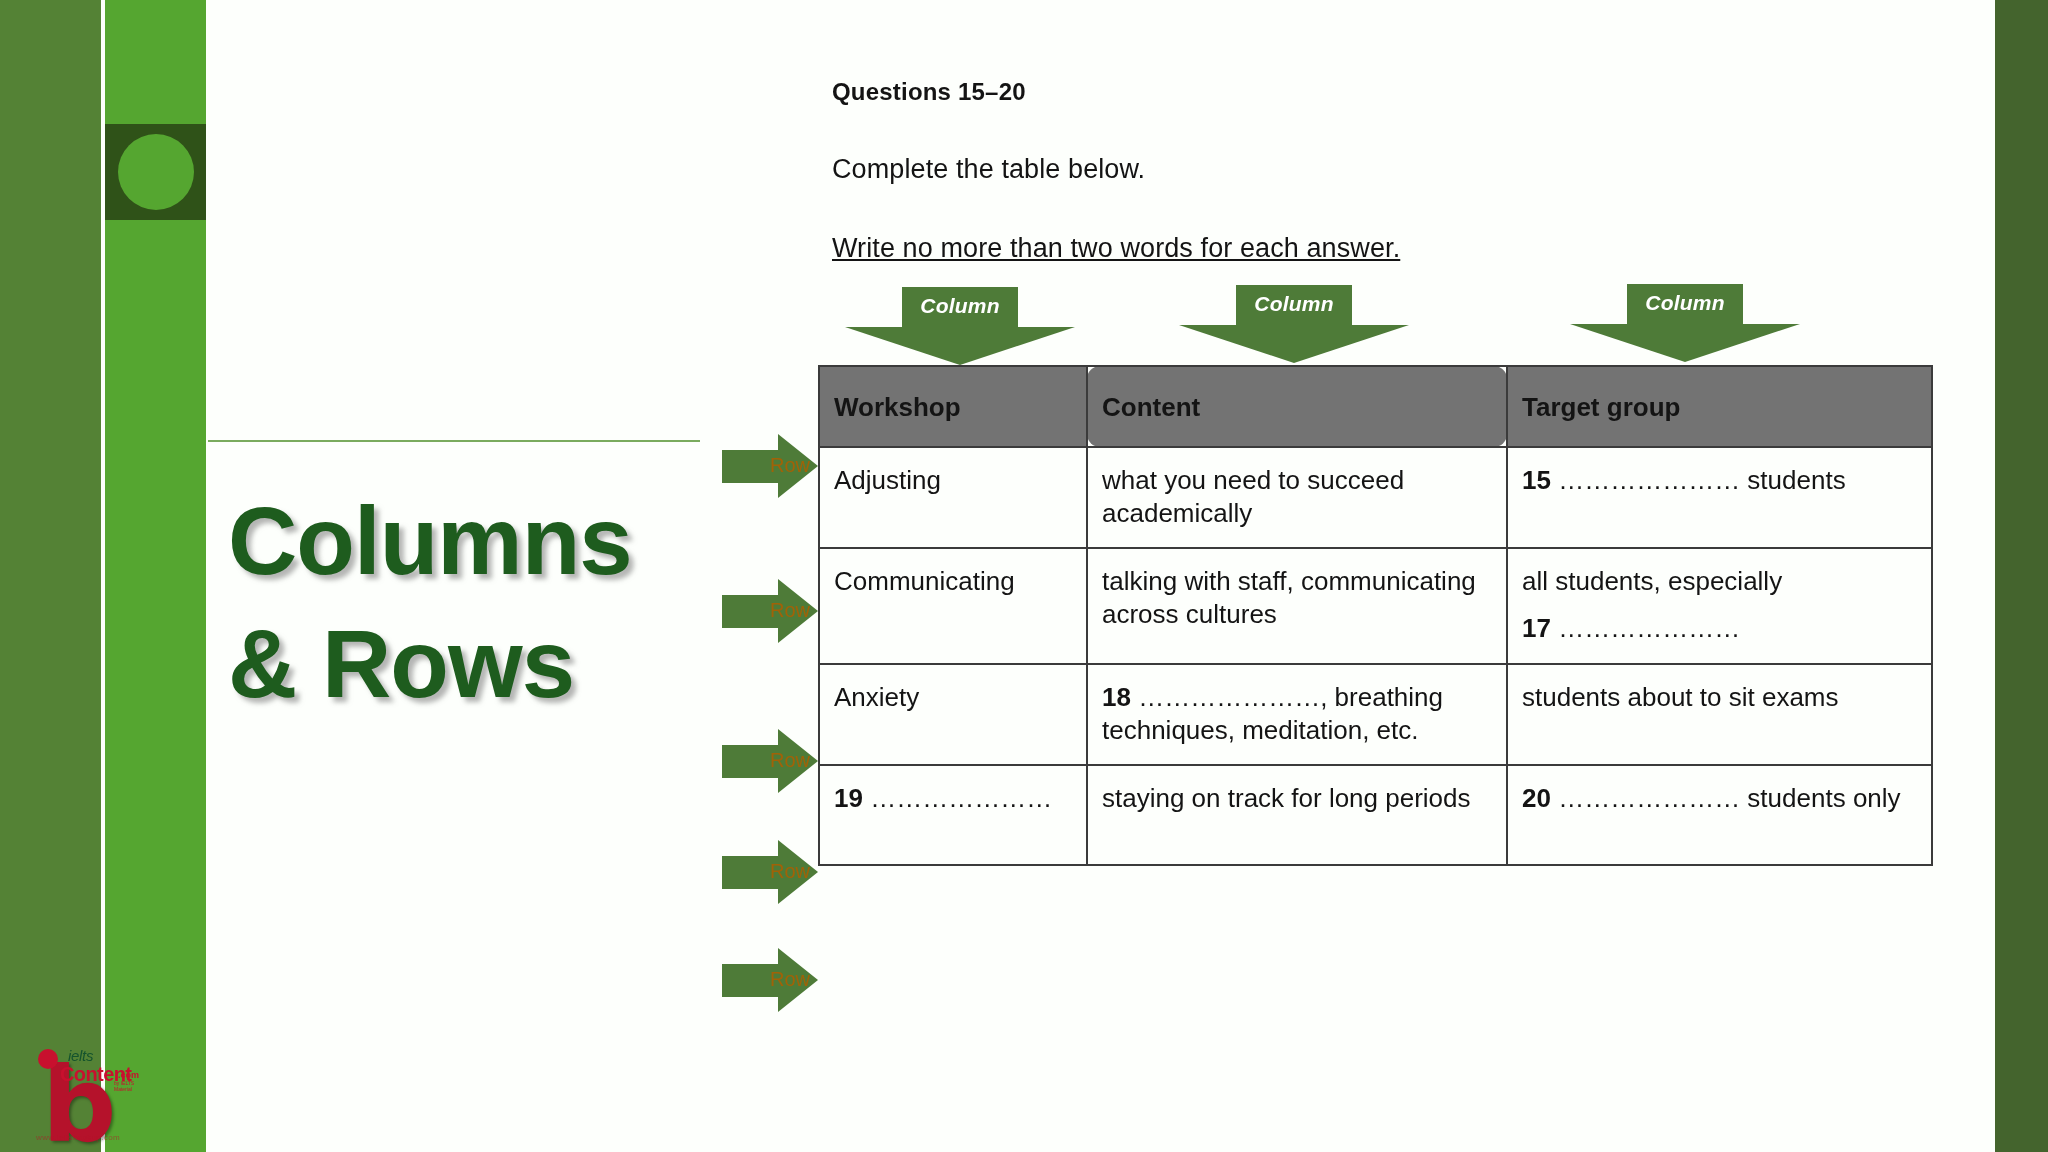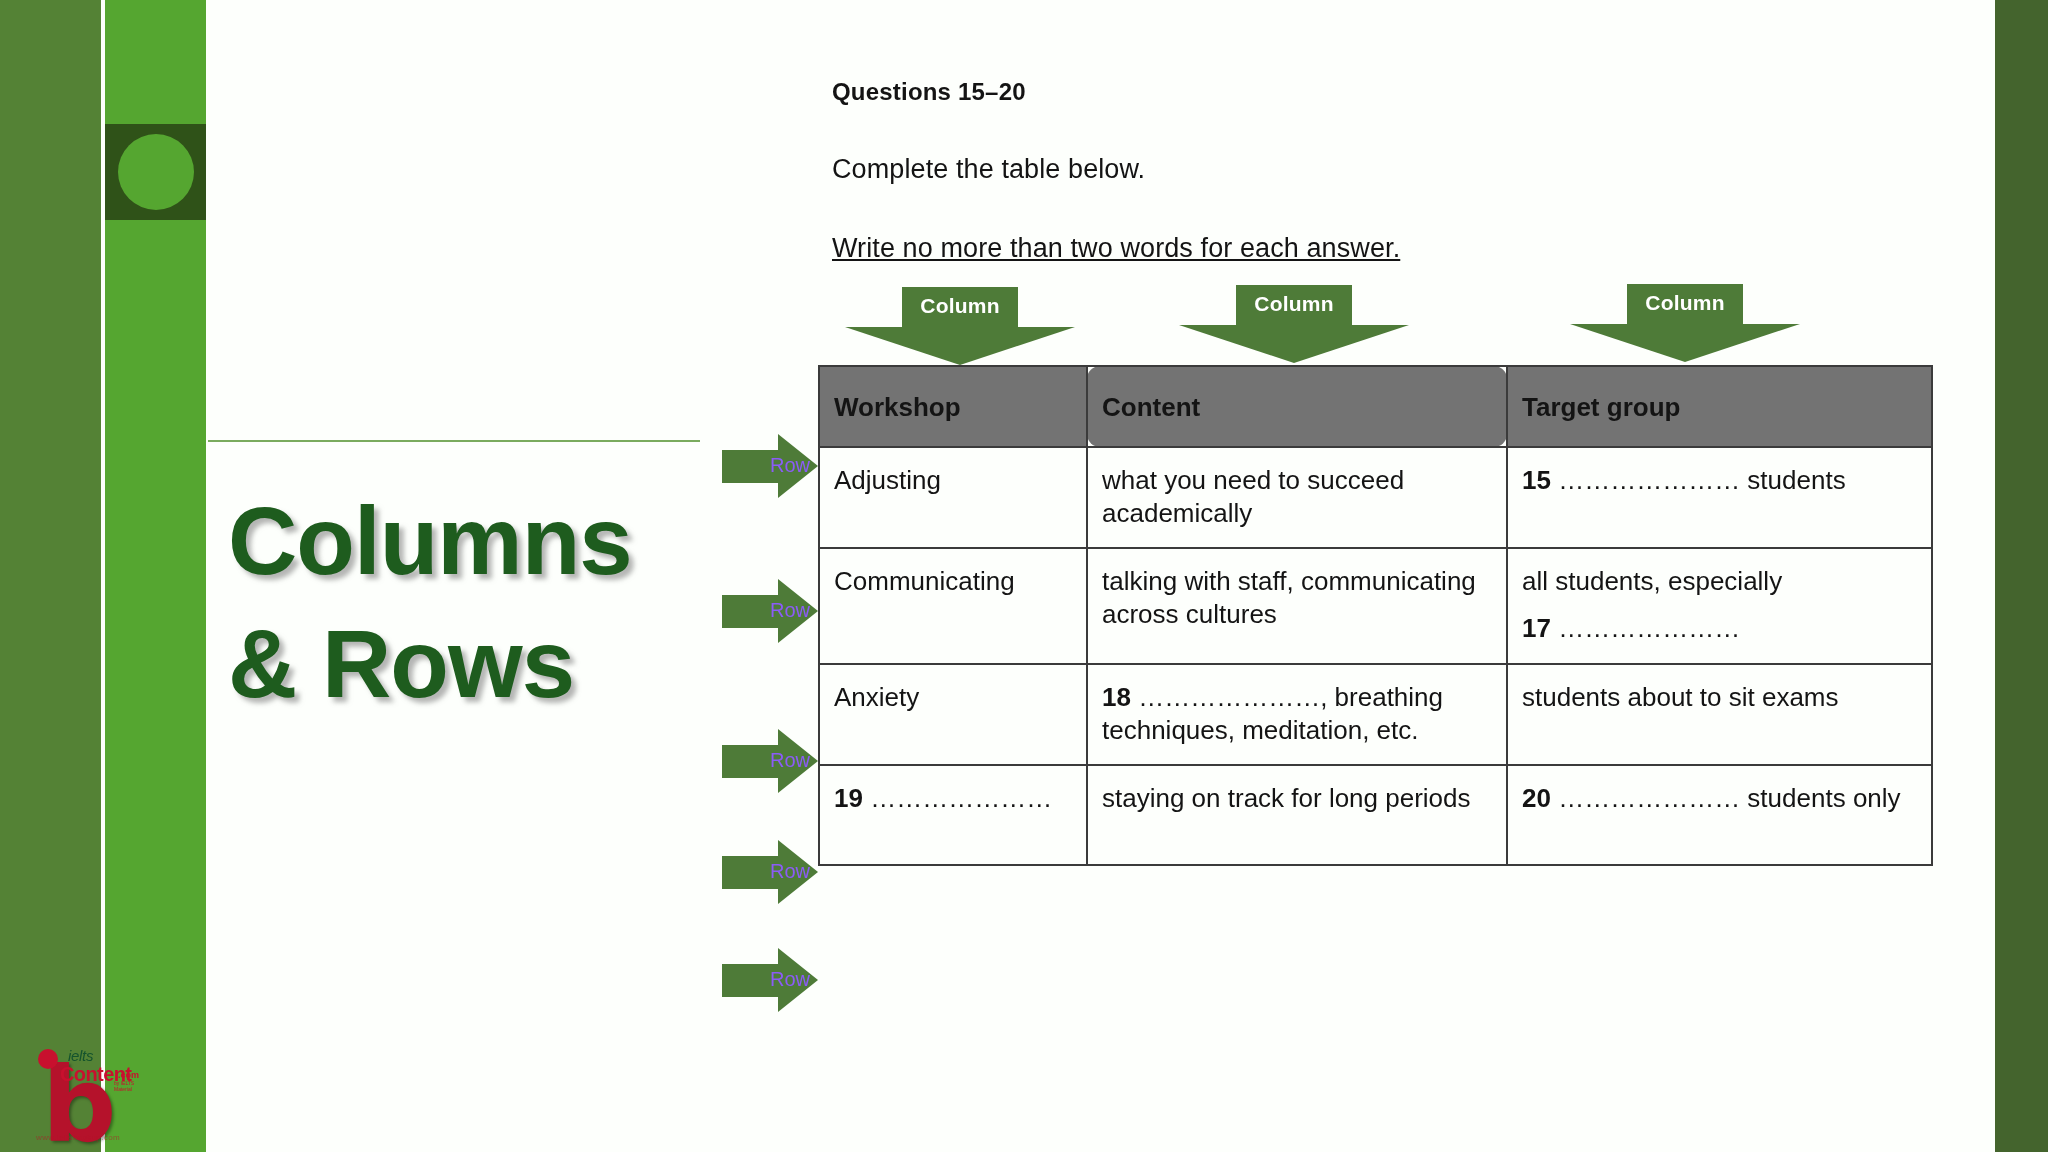--- a/index.html
+++ b/index.html
@@ -152,20 +152,21 @@
     margin-bottom: 48px;
     letter-spacing: 0.1px;
   }
   .q-line:last-child { margin-bottom: 0; text-decoration: underline; }
 
   
   .col-arrow {
     position: absolute;
     width: 230px;
     height: 78px;
+    font-style: italic;
   }
   .col-arrow .shaft {
     position: absolute;
     left: 57px; top: 0;
     width: 116px; height: 40px;
     background: #4e7b38;
   }
   .col-arrow .head {
     position: absolute;
     left: 0; top: 40px;
@@ -205,21 +206,21 @@
     border-top: 32px solid transparent;
     border-bottom: 32px solid transparent;
     border-left: 40px solid #4e7b38;
   }
   .row-arrow .lbl {
     position: absolute;
     left: 0; top: 20px;
     width: 66px;
     text-align: center;
     font-size: 20px;
-    color: #8b5cf6;
+    color: #a16207;
     z-index: 2;
     padding-left: 48px;
   }
 
   
   .ielts-table {
     position: absolute;
     left: 818px; top: 365px;
     width: 1113px;
     border-collapse: collapse;

